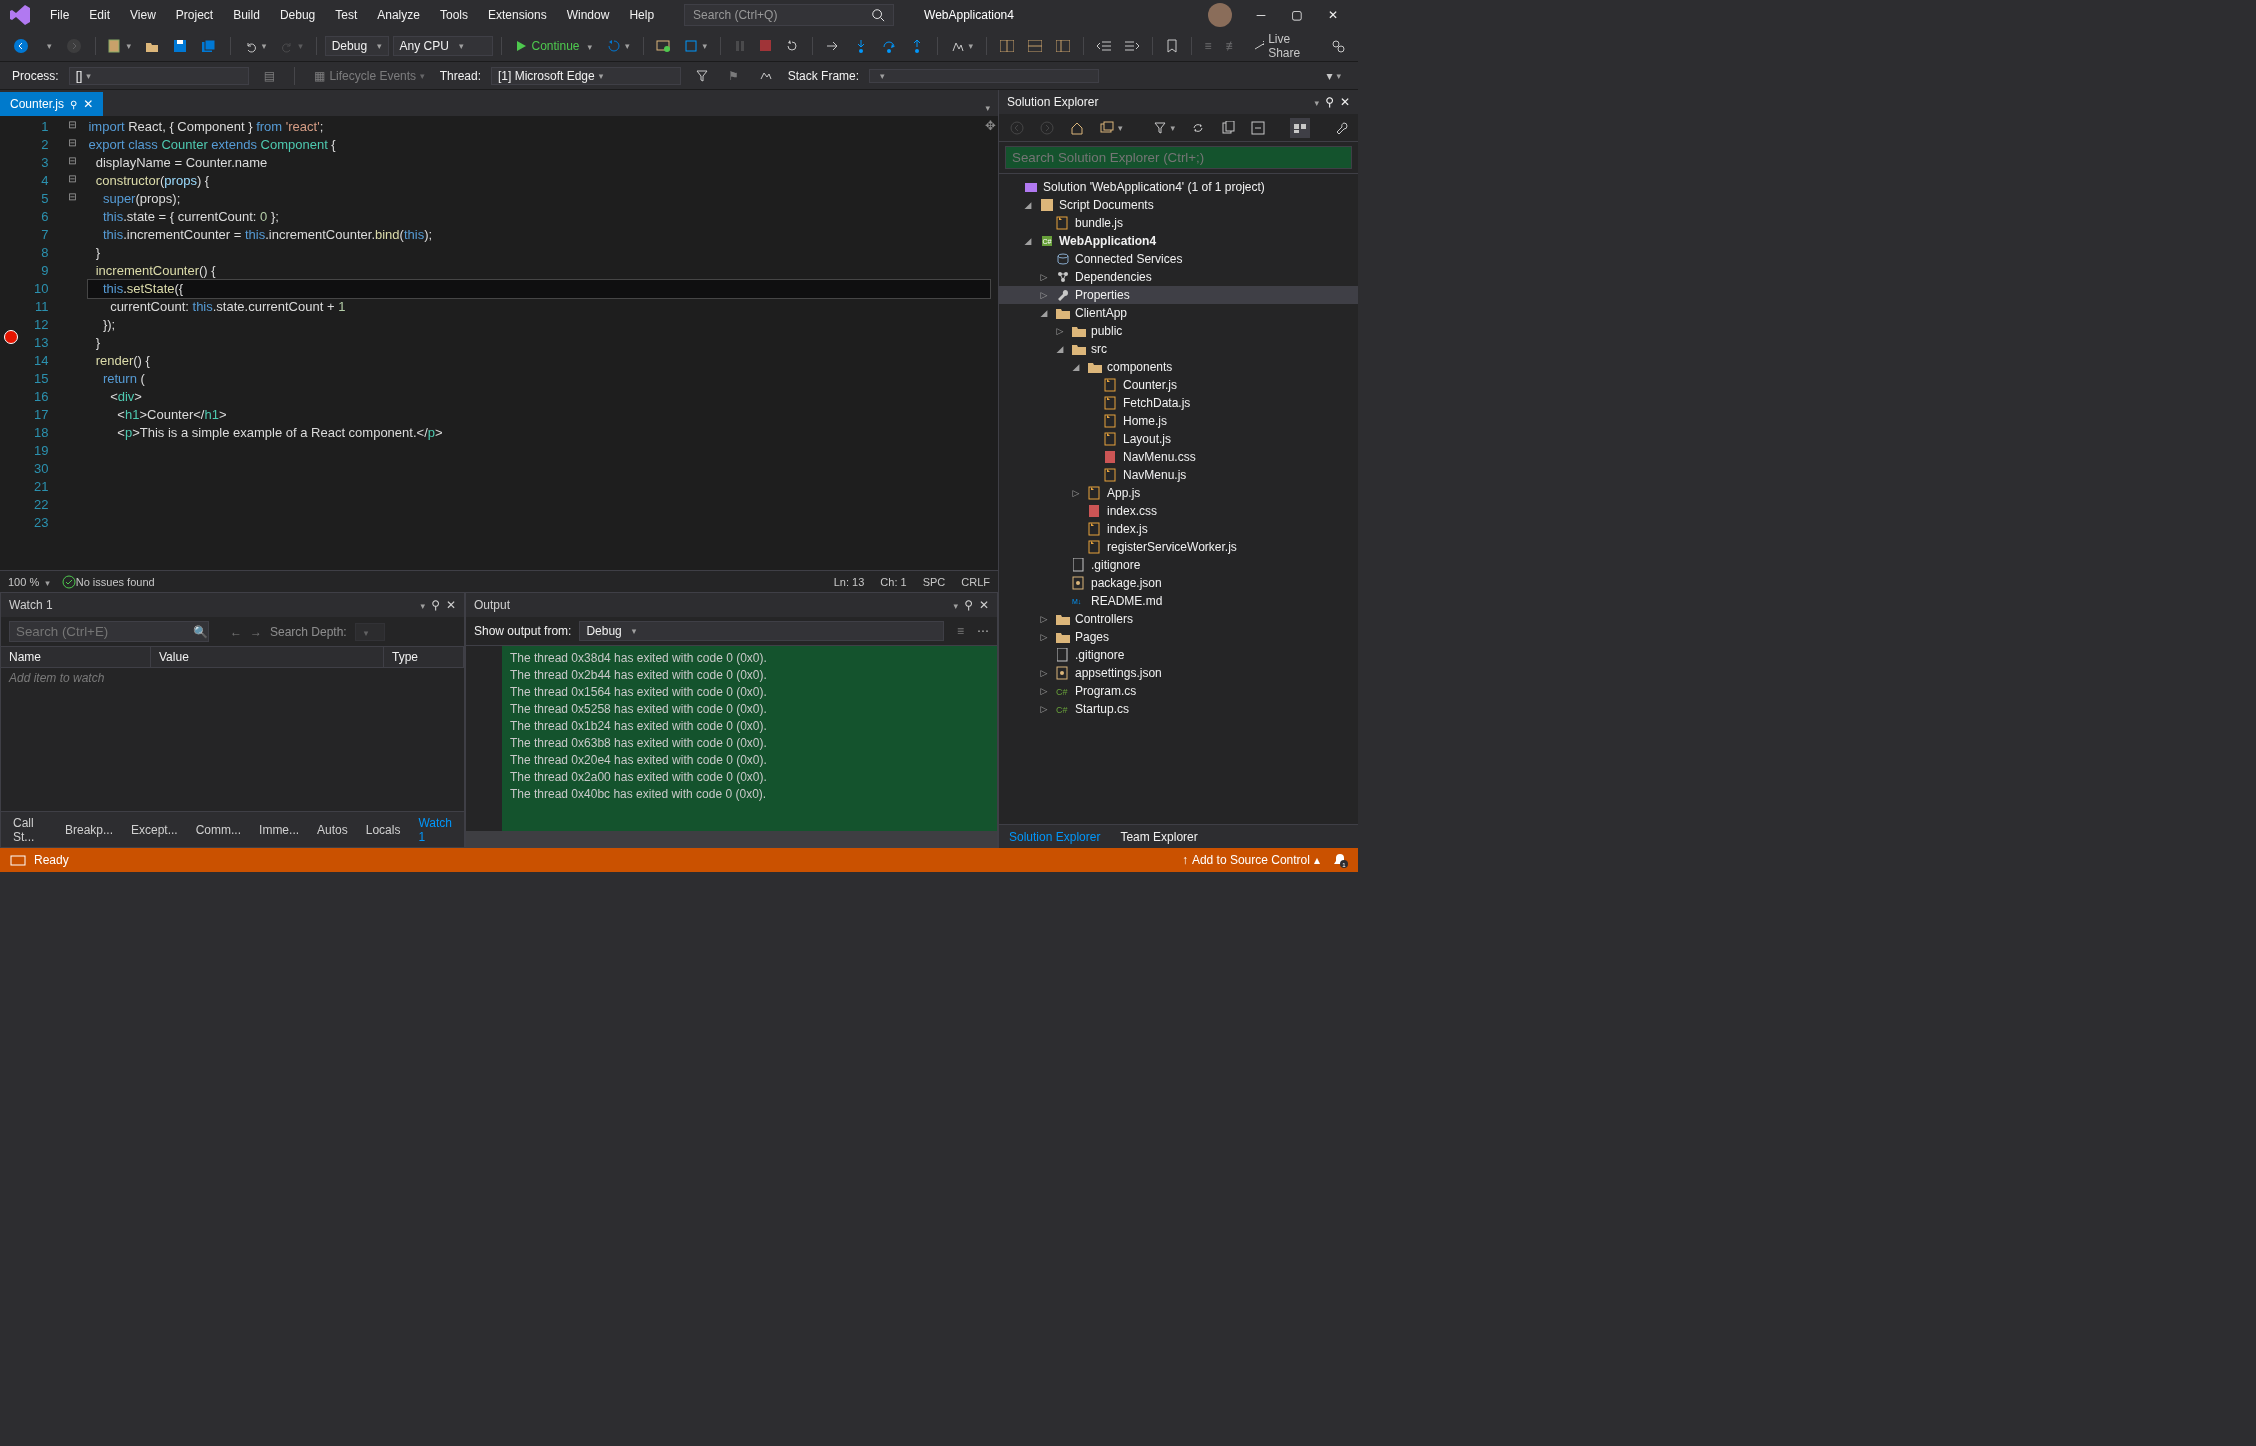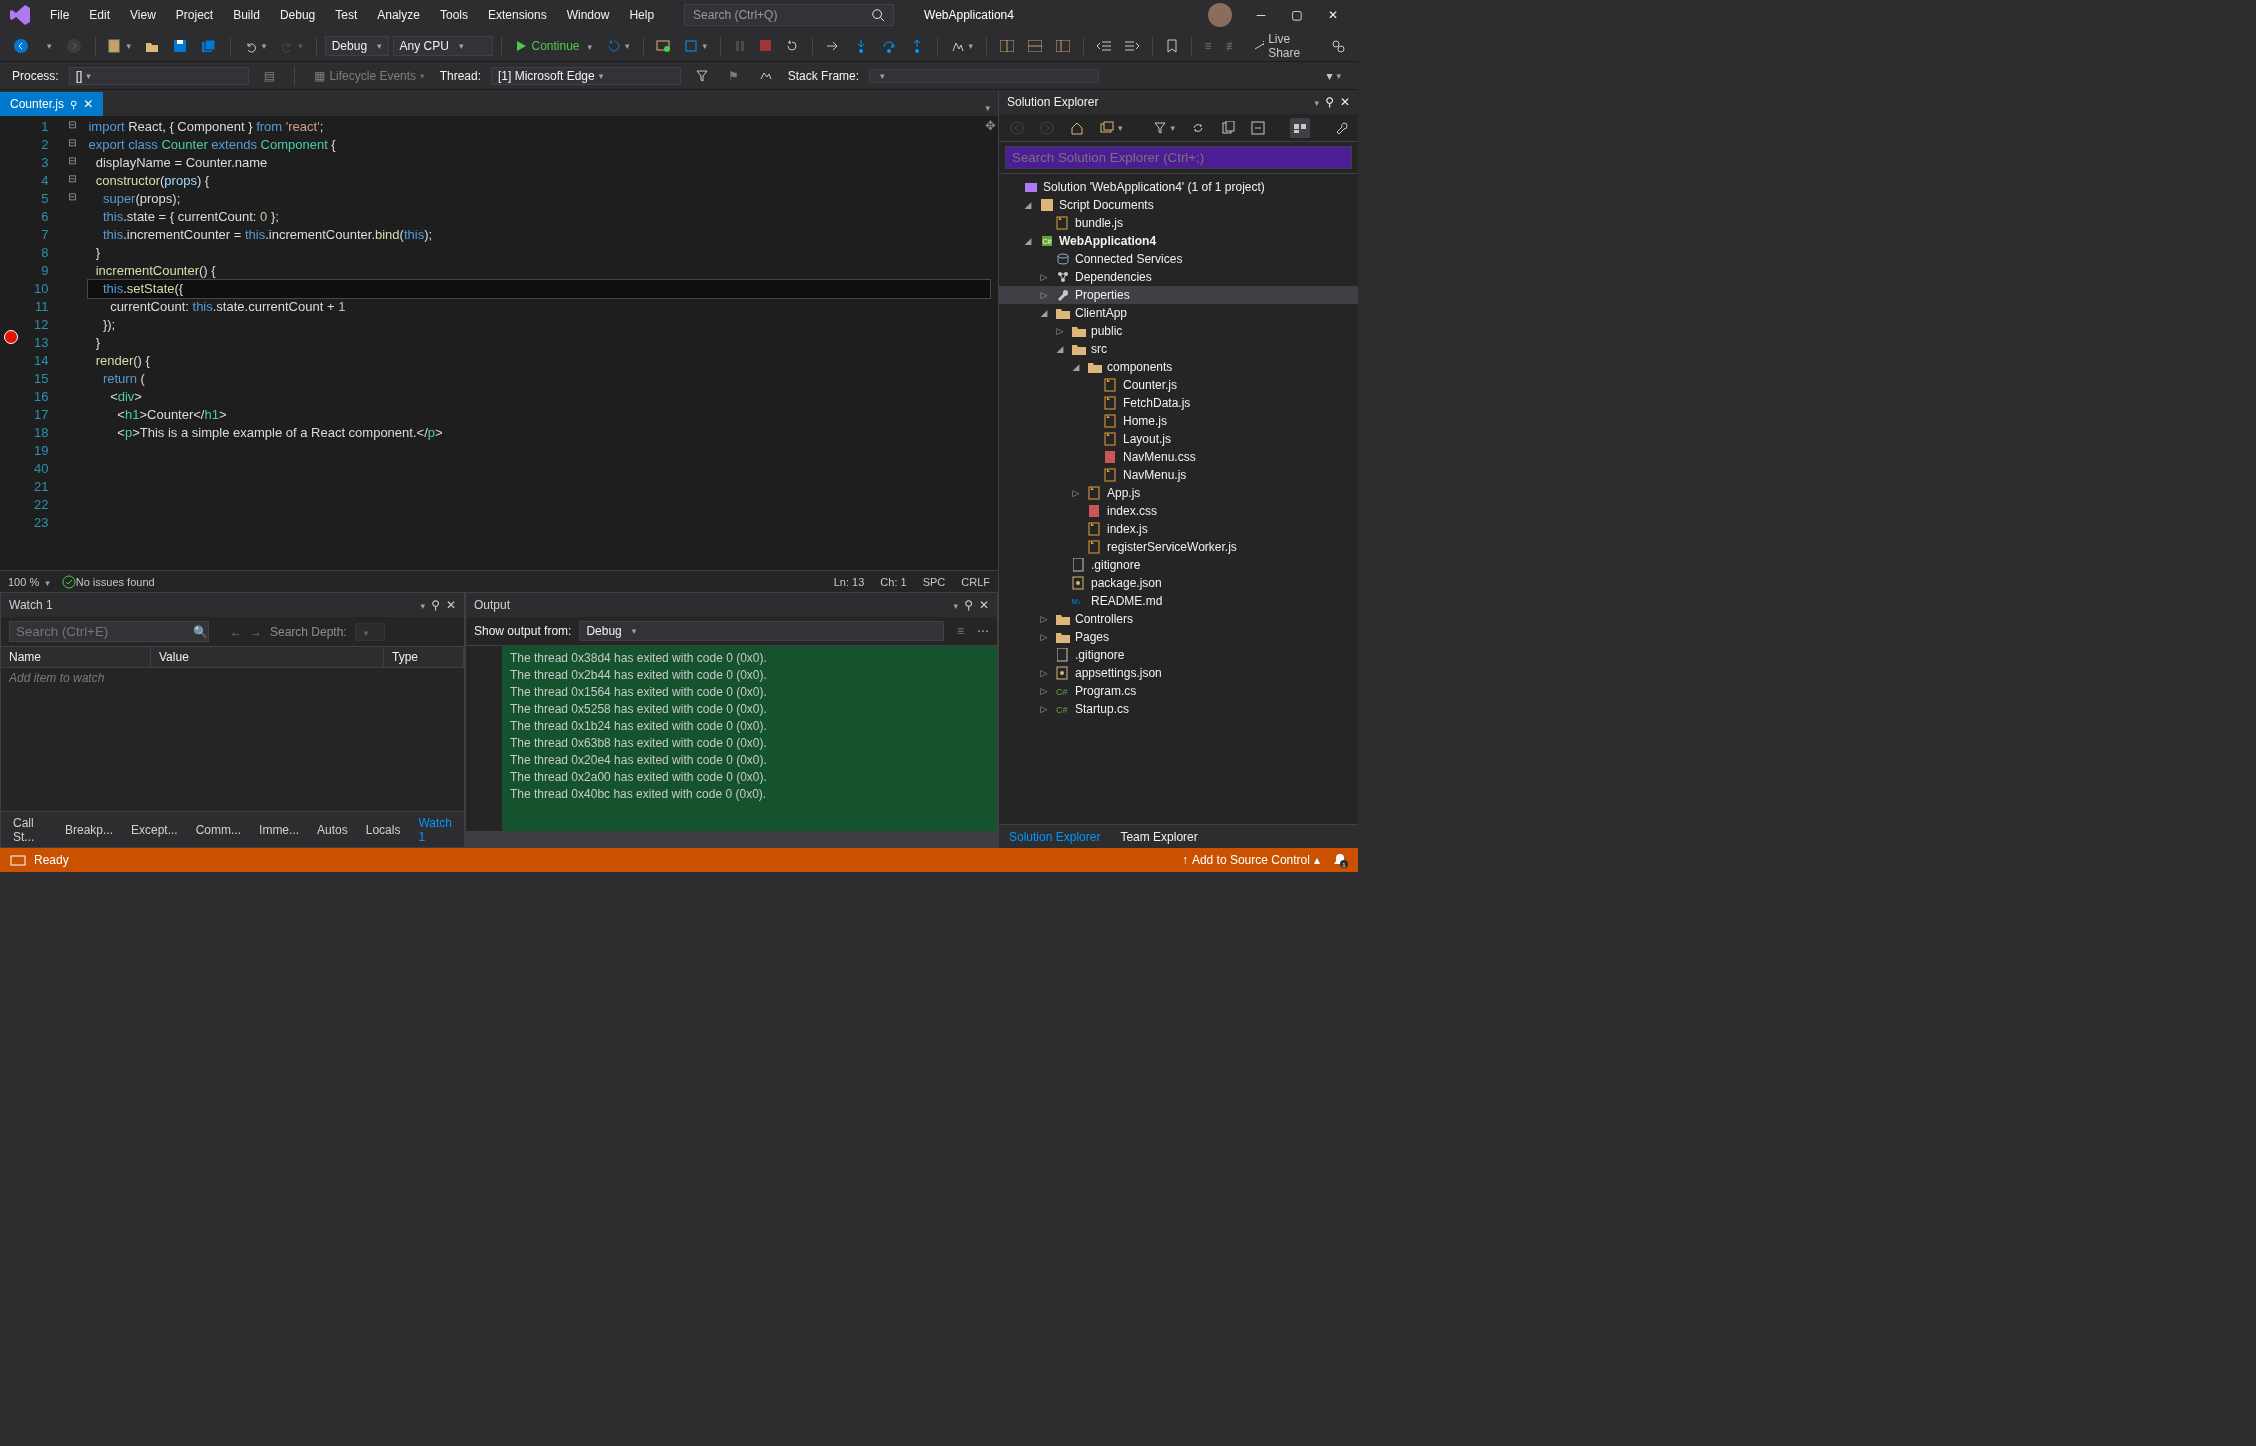--- a/index.html
+++ b/index.html
@@ -47,21 +47,21 @@
 .tab-strip { height:36px; background:#2d2d30; display:flex; align-items:center; padding:0 4px; gap:2px; border-top:1px solid #3f3f46; }
 .btab { padding:3px 8px; color:#d0d0d0; cursor:pointer; }
 .btab.active { color:#0097fb; }
 .output-body { flex:1; background:#14532d; font-family:Consolas,monospace; padding:4px 8px; color:#c8c8c8; overflow:hidden; line-height:17px;margin-left:36px; }
 .solution-panel { width:360px; background:#252526; border-left:1px solid #3f3f46; display:flex; flex-direction:column; }
 .sol-hdr { height:24px; background:#2d2d30; display:flex; align-items:center; padding:0 8px; }
 .sol-toolbar { height:28px; background:#252526; display:flex; align-items:center; padding:0 6px; gap:6px; border-bottom:1px solid #3f3f46; }
 .sol-toolbar .tb-btn svg { display:block; }
 .sol-toolbar .tb-sep { height:20px; }
 .sol-search { padding:4px 6px; border-bottom:1px solid #3f3f46; }
-.sol-search input { width:100%; background:#4c1d95; border:1px solid #3f3f46; padding:3px 6px; color:#999; }
+.sol-search input { width:100%; background:#14532d; border:1px solid #3f3f46; padding:3px 6px; color:#999; }
 .tree { flex:1; overflow:auto; padding:4px 0; }
 .tree-row { display:flex; align-items:center; padding:1px 6px; gap:4px; cursor:pointer; white-space:nowrap; }
 .tree-row.sel { background:#3f3f46; }
 .tw { width:14px; text-align:center; color:#a0a0a0; font-size:9px; }
 .ticon { width:16px; height:16px; display:inline-flex; align-items:center; justify-content:center; }
 .sol-tabs { height:24px; background:#2d2d30; display:flex; align-items:center; border-top:1px solid #3f3f46; }
 .sol-tab { padding:3px 10px; cursor:pointer; }
 .sol-tab.active { color:#0097fb; }
 .statusbar { height:24px; background:#ca5100; display:flex; align-items:center; padding:0 10px; color:#fff; }
 .icon-sm { width:14px; height:14px; }
@@ -336,21 +336,21 @@
           <div>10</div>
           <div>11</div>
           <div>12</div>
           <div>13</div>
           <div>14</div>
           <div>15</div>
           <div>16</div>
           <div>17</div>
           <div>18</div>
           <div>19</div>
-          <div>40</div>
+          <div>30</div>
           <div>21</div>
           <div>22</div>
           <div>23</div>
         </div>
       <div class="fold-col" id="fold-col">
           <div style="text-align:center"></div>
           <div style="text-align:center"></div>
           <div style="text-align:center">⊟</div>
           <div style="text-align:center"></div>
           <div style="text-align:center"></div>

